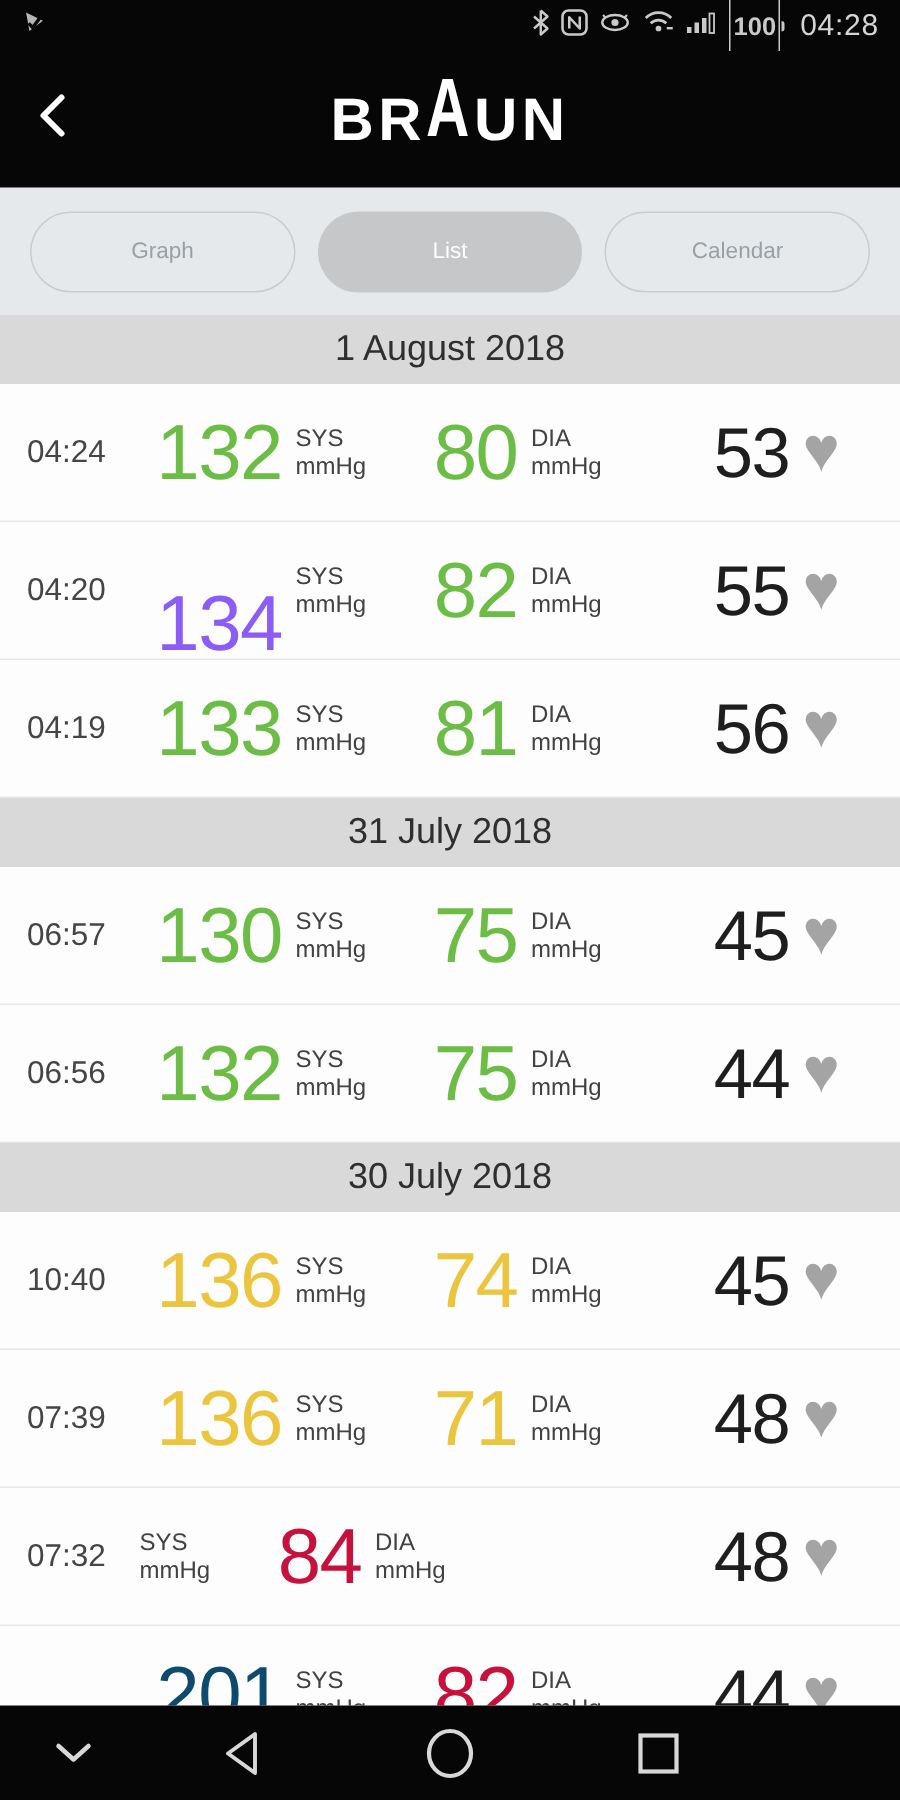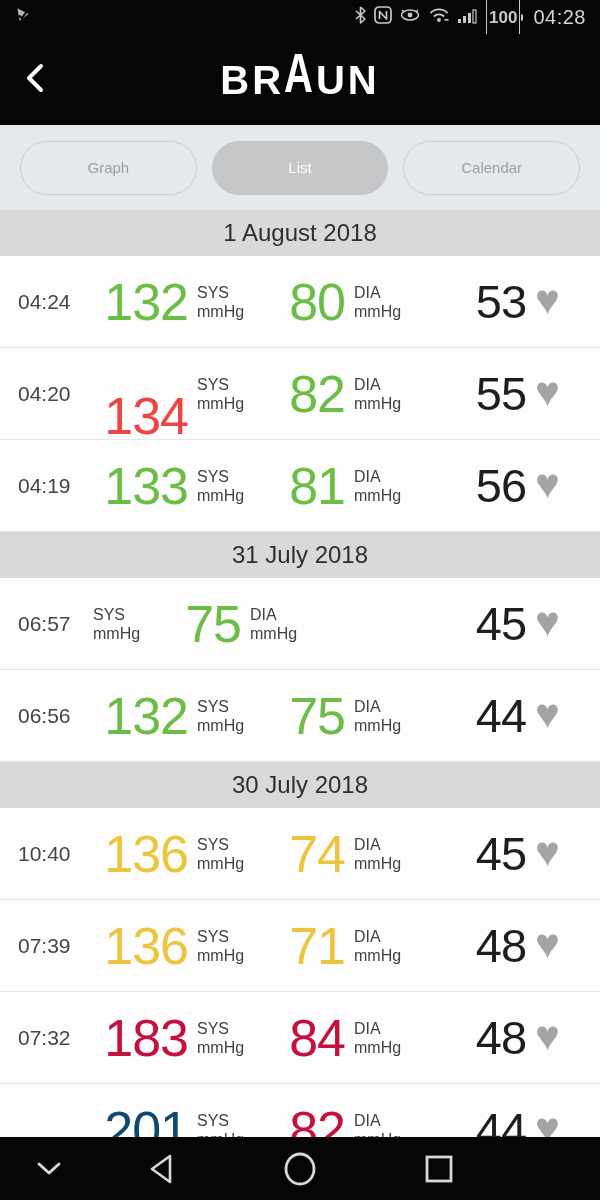--- a/index.html
+++ b/index.html
@@ -146,21 +146,21 @@
       <div>DIA</div>
             <div>mmHg</div>
     </span>
     <span class="spacer"></span>
     <span class="pulse">53</span>
     <span class="heart" style="color: rgb(164, 164, 164);">♥</span>
   </div>
 
   <div class="row">
     <span class="time">04:20</span>
-    <span class="num sys" style="color: #ef4444; margin-top: 44px;">134</span>
+    <span class="num sys" style="color: #8b5cf6; margin-top: 44px;">134</span>
     <span class="lbl">
       <div>SYS</div>
             <div>mmHg</div>
     </span>
     <span class="num dia" style="color: rgb(107, 189, 69);">82</span>
     <span class="lbl">
       <div>DIA</div>
             <div>mmHg</div>
     </span>
     <span class="spacer"></span>
@@ -184,20 +184,21 @@
     <span class="pulse">56</span>
     <span class="heart" style="color: rgb(164, 164, 164);">♥</span>
   </div>
 </section>
 
   <section>
     <div class="date-header">31 July 2018</div>
 
   <div class="row">
     <span class="time">06:57</span>
+    <span class="num sys" style="color: rgb(107, 189, 69);">130</span>
     <span class="lbl">
       <div>SYS</div>
             <div>mmHg</div>
     </span>
     <span class="num dia" style="color: rgb(107, 189, 69);">75</span>
     <span class="lbl">
       <div>DIA</div>
             <div>mmHg</div>
     </span>
     <span class="spacer"></span>
@@ -255,21 +256,20 @@
       <div>DIA</div>
             <div>mmHg</div>
     </span>
     <span class="spacer"></span>
     <span class="pulse">48</span>
     <span class="heart" style="color: rgb(164, 164, 164);">♥</span>
   </div>
 
   <div class="row">
     <span class="time">07:32</span>
-    <span class="num sys" style="color: rgb(200, 16, 60);">183</span>
     <span class="lbl">
       <div>SYS</div>
             <div>mmHg</div>
     </span>
     <span class="num dia" style="color: rgb(200, 16, 60);">84</span>
     <span class="lbl">
       <div>DIA</div>
             <div>mmHg</div>
     </span>
     <span class="spacer"></span>

